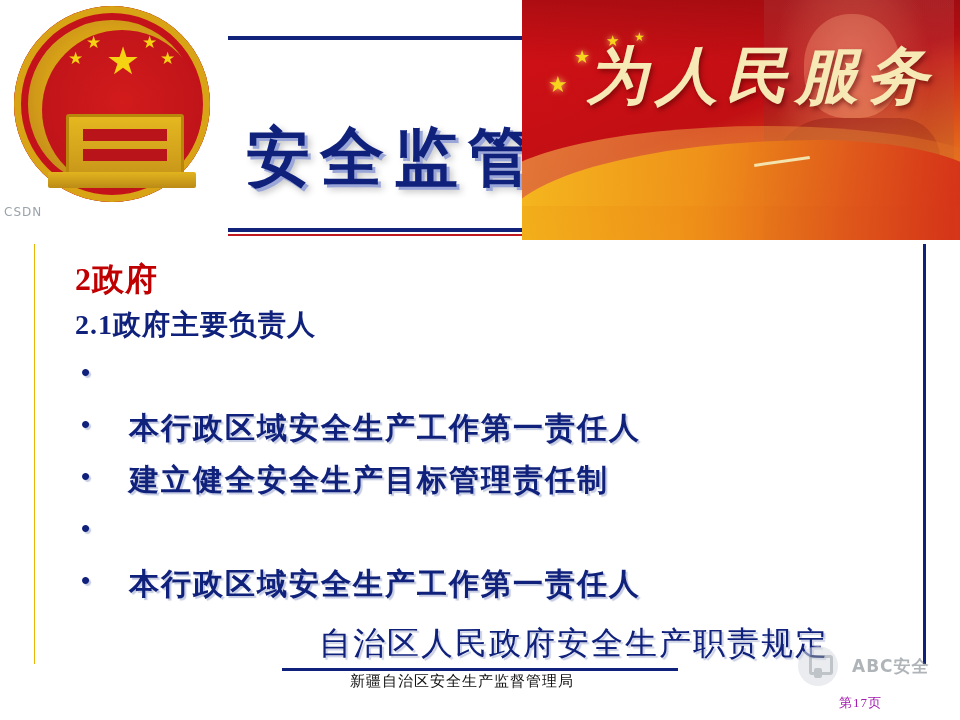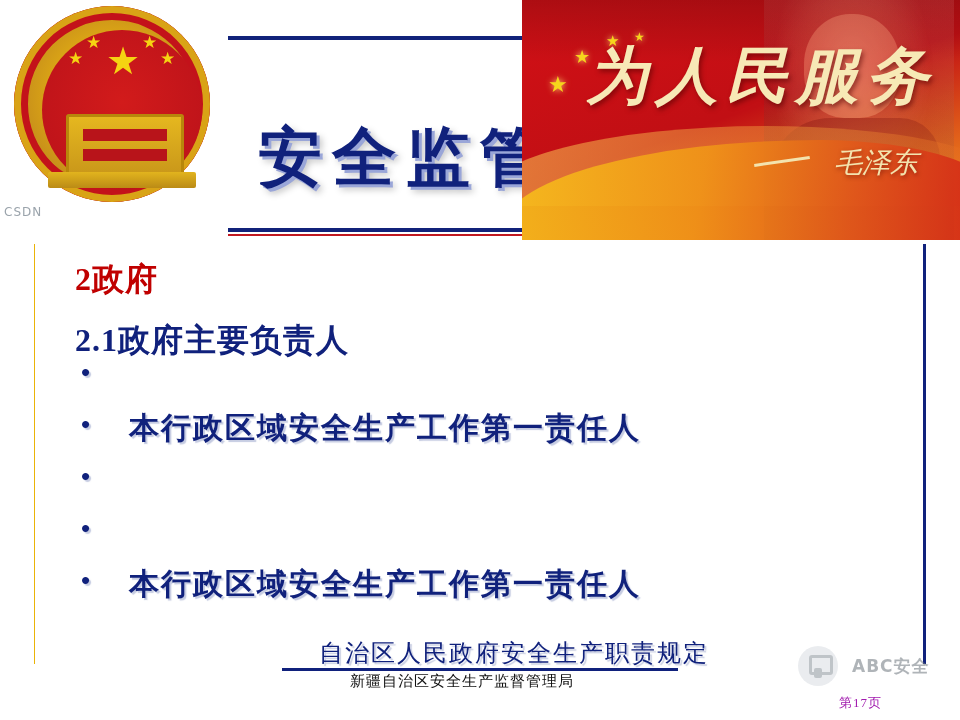--- a/index.html
+++ b/index.html
@@ -121,21 +121,20 @@
   .main-title {
     position: absolute;
     left: 18px; top: 78px;
     font-family: "DejaVu Serif", serif;
     font-size: 64px;
     font-weight: bold;
     color: #10217c;
     letter-spacing: 10px;
     text-shadow: 3px 3px 0 #9aa6d8, 5px 5px 7px rgba(0,0,0,0.25);
     white-space: nowrap;
-    margin-left: 12px;
   }
 
   
   .banner {
     position: absolute;
     right: 0px; top: 0px;
     width: 438px; height: 240px;
     background:
       linear-gradient(180deg, rgba(0,0,0,0.18) 0%, rgba(0,0,0,0) 26%),
       linear-gradient(160deg, #d31016 0%, #c10f14 48%, #e1601a 74%, #f3ad1c 100%);
@@ -239,22 +238,22 @@
   .heading-1 {
     position: absolute;
     left: 40px; top: 14px;
     font-size: 32px;
     font-weight: bold;
     color: #c00000;
     letter-spacing: 1px;
   }
   .heading-2 {
     position: absolute;
-    left: 40px; top: 75px;
-    font-size: 32px;
+    left: 40px; top: 62px;
+    font-size: 28px;
     font-weight: bold;
     color: #10217c;
     letter-spacing: 1px;
   }
   .bullet-list {
     position: absolute;
     left: 36px; top: 112px;
     width: 820px;
     margin: 0;
     padding: 0;
@@ -272,22 +271,22 @@
     white-space: nowrap;
   }
   .bullet-item .dot {
     position: absolute;
     left: 10px; top: 2px;
     font-size: 26px;
     color: #10217c;
   }
   .source-line {
     position: absolute;
-    left: 284px; top: 393px;
-    font-size: 24px;
+    left: 284px; top: 378px;
+    font-size: 32px;
     color: #10217c;
     letter-spacing: 2px;
     text-shadow: 2px 2px 1px rgba(150,160,200,0.5);
     white-space: nowrap;
   }
 
   
   .footer-rule {
     position: absolute;
     left: 282px; top: 668px;
@@ -383,38 +382,38 @@
     <div class="banner-wave2"></div>
     <div class="banner-wave"></div>
     <div class="banner-stars">
       <span class="bs1">★</span>
       <span class="bs2">★</span>
       <span class="bs3">★</span>
       <span class="bs4">★</span>
     </div>
     <div class="banner-calligraphy">为人民服务</div>
     <div class="banner-dash"></div>
-    <div class="banner-sign">毛泽东</div>
   </div>
 </div>
 
 <div class="content">
   <div class="heading-1">2政府</div>
   <div class="heading-2">2.1政府主要负责人</div>
 
   <ul class="bullet-list">
     <li class="bullet-item">
       <span class="dot">•</span>
     </li>
     <li class="bullet-item">
       <span class="dot">•</span>
       <span>本行政区域安全生产工作第一责任人</span>
     </li>
     <li class="bullet-item">
       <span class="dot">•</span>
+      <span>建立健全安全生产目标管理责任制</span>
     </li>
     <li class="bullet-item">
       <span class="dot">•</span>
     </li>
     <li class="bullet-item">
       <span class="dot">•</span>
       <span>本行政区域安全生产工作第一责任人</span>
     </li>
   </ul>
 

